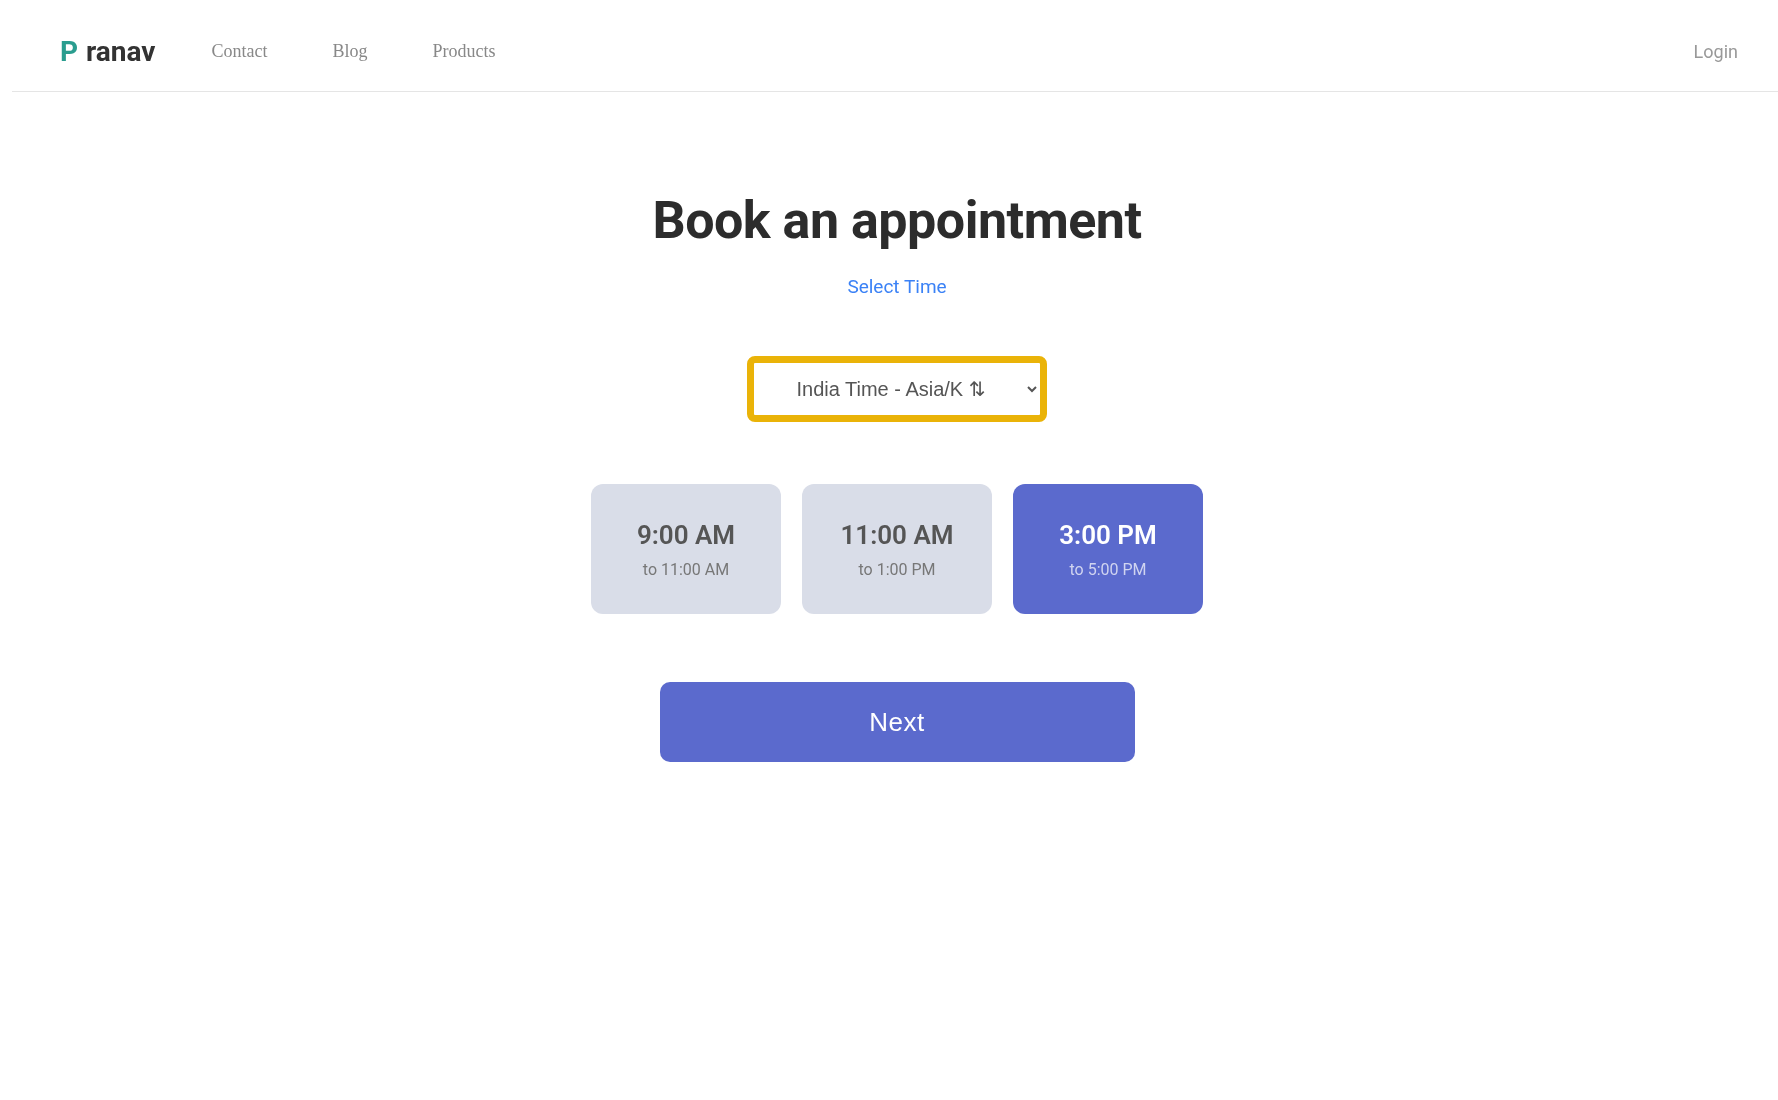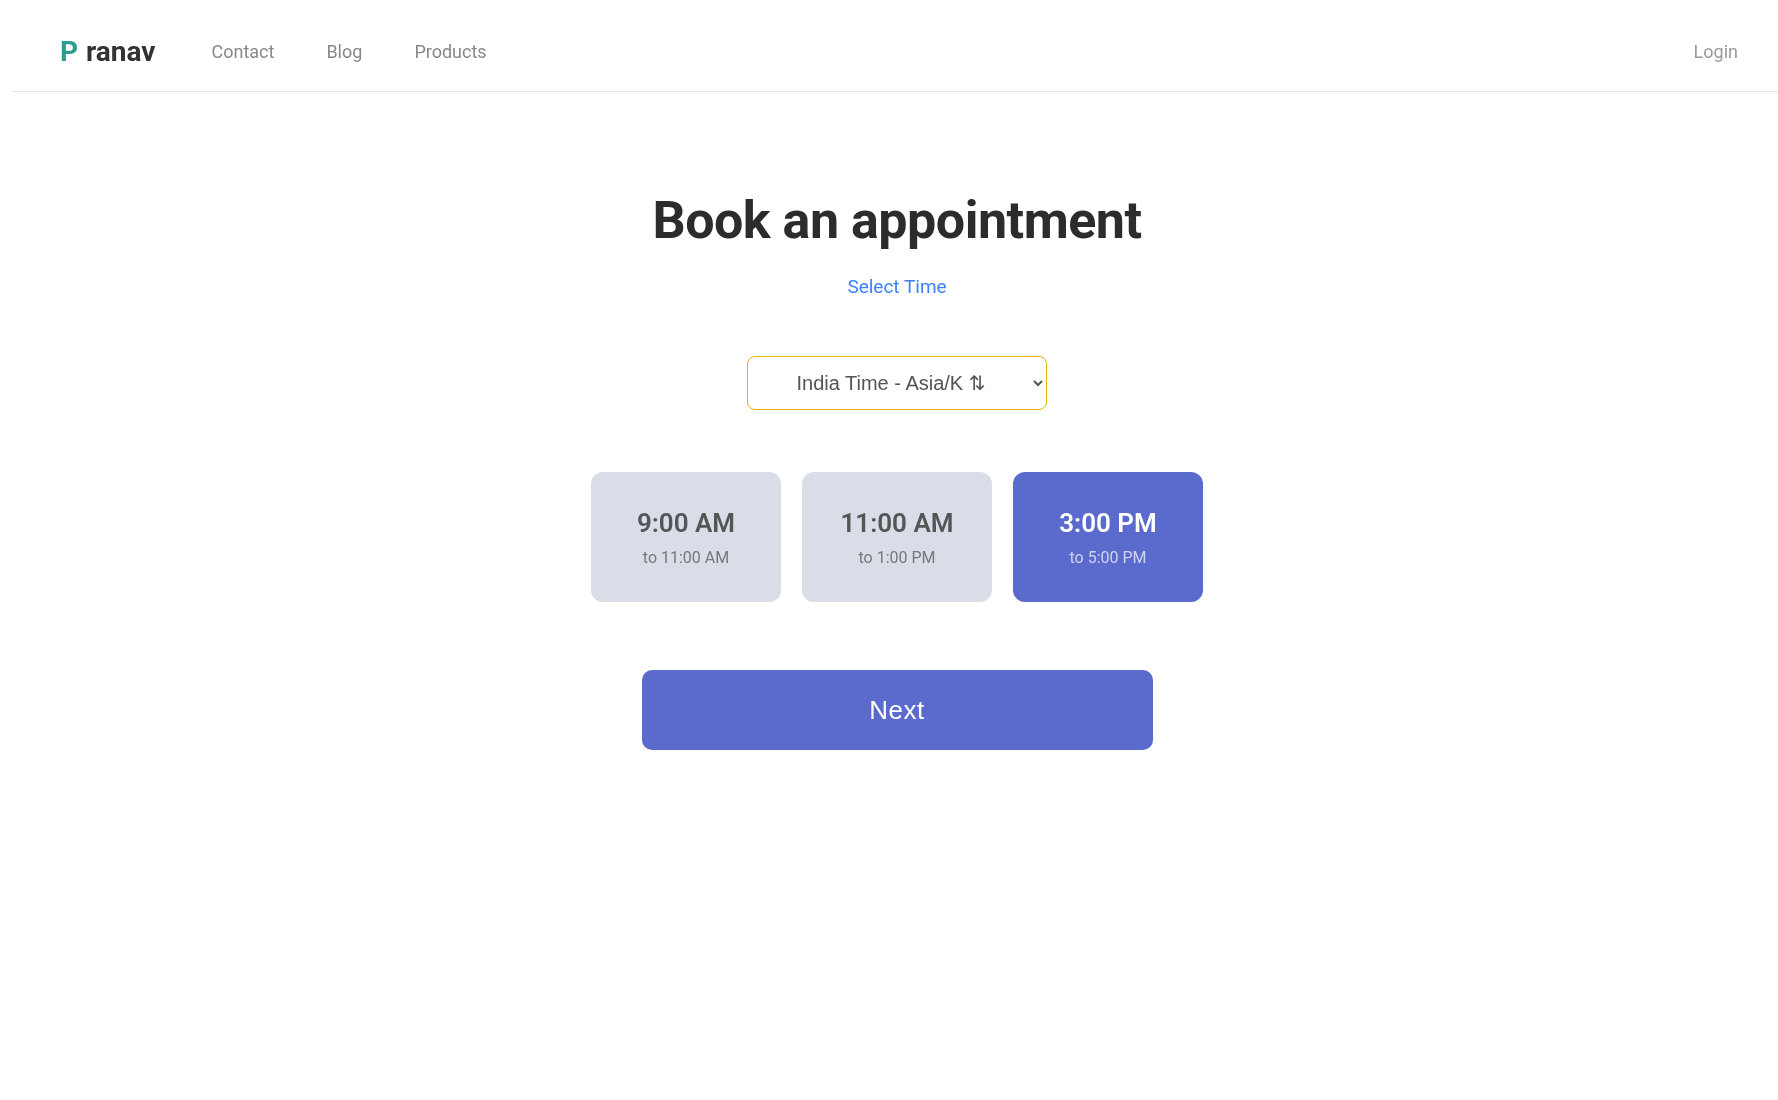--- a/index.html
+++ b/index.html
@@ -32,22 +32,23 @@
       color: #333;
       margin-right: 40px;
     }
 
     .navbar-logo span.logo-p {
       color: #2a9d8f;
     }
 
     .navbar-links {
       display: flex;
-      gap: 36px;
+      gap: 49px;
       list-style: none;
+      font-family: Liberation Serif, serif;
     }
 
     .navbar-links li a {
       text-decoration: none;
       color: #888;
       font-size: 18px;
       font-weight: 400;
     }
 
     .navbar-login {
@@ -93,21 +94,21 @@
       padding: 14px 20px;
       font-size: 20px;
       color: #555;
       background: #fff;
       width: 300px;
       display: flex;
       align-items: center;
     }
 
     .timezone-select {
-      border: 1px solid #eab308;
+      border: 7px solid #eab308;
       border-radius: 8px;
       padding: 14px 20px;
       font-size: 20px;
       color: #555;
       background: #fff;
       width: 300px;
       outline: none;
       cursor: pointer;
       appearance: auto;
     }
@@ -151,21 +152,21 @@
       font-size: 16px;
       color: #777;
     }
 
     .time-slot.selected .slot-end {
       color: #d0d4f0;
     }
 
     
     .next-button {
-      width: 511px;
+      width: 475px;
       height: 80px;
       background: #5b6acd;
       color: #fff;
       font-size: 26px;
       font-weight: 500;
       border: none;
       border-radius: 10px;
       cursor: pointer;
       letter-spacing: 0.5px;
       transition: background 0.2s;

